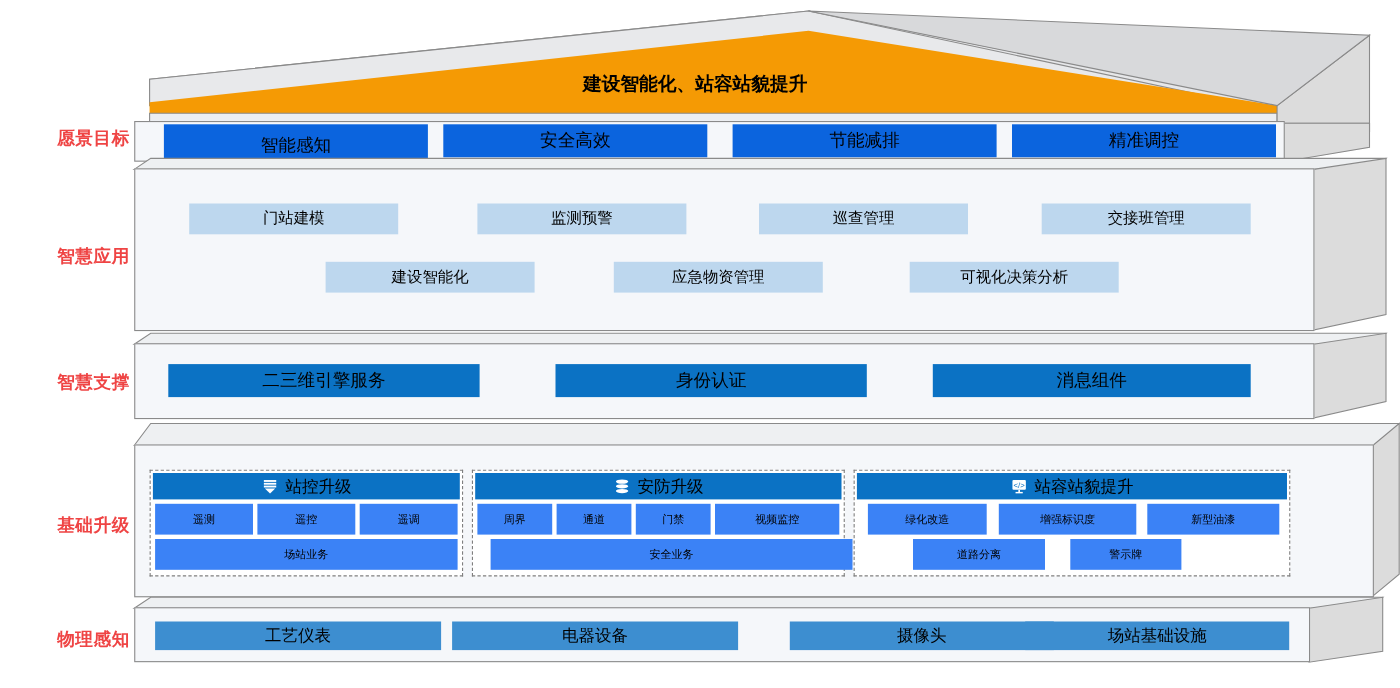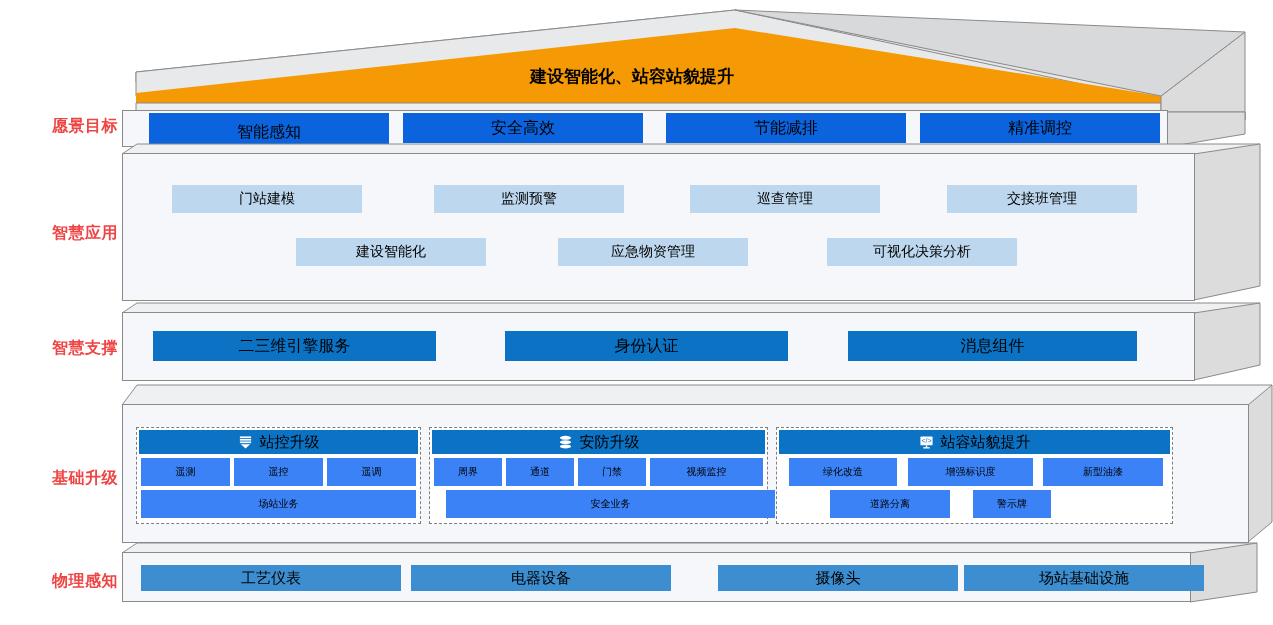--- a/index.html
+++ b/index.html
@@ -230,21 +230,21 @@
     </div>
     <div class="subchip" style="left:131px;top:30px;width:125px;height:28px;">
       <span>增强标识度</span>
     </div>
     <div class="subchip" style="left:266px;top:30px;width:120px;height:28px;">
       <span>新型油漆</span>
     </div>
     <div class="subchip" style="left:53px;top:62px;width:120px;height:28px;">
       <span>道路分离</span>
     </div>
-    <div class="subchip" style="left:196px;top:62px;width:78px;height:28px;">
+    <div class="subchip" style="left:196px;top:62px;width:101px;height:28px;">
       <span>警示牌</span>
     </div>
   </div>
 
   <div class="row-label" style="top:571px;">物理感知</div>
 
   <svg style="position:absolute;left:0;top:0;" width="1273" height="625">
     <polygon points="122,553 137,543 1257,543 1242,553" fill="#eef0f2" stroke="#8a8a8a" stroke-width="1"></polygon>
     <polygon points="1190,553 1257,543 1257,592 1190,602" fill="#dcdcdc" stroke="#8a8a8a" stroke-width="1"></polygon>
   </svg>
@@ -255,17 +255,17 @@
 
   <div class="chip chip-physical" style="left:141px;top:565px;width:260px;height:26px;">
     <span>工艺仪表</span>
   </div>
   <div class="chip chip-physical" style="left:411px;top:565px;width:260px;height:26px;">
     <span>电器设备</span>
   </div>
   <div class="chip chip-physical" style="left:682px;top:565px;width:240px;height:26px;margin-left:36px;">
     <span>摄像头</span>
   </div>
-  <div class="chip chip-physical" style="left:932px;top:565px;width:240px;height:26px;margin-left:32px;">
+  <div class="chip chip-physical" style="left:932px;top:565px;width:240px;height:26px;">
     <span>场站基础设施</span>
   </div>
 
 </div>
 
 </body></html>

